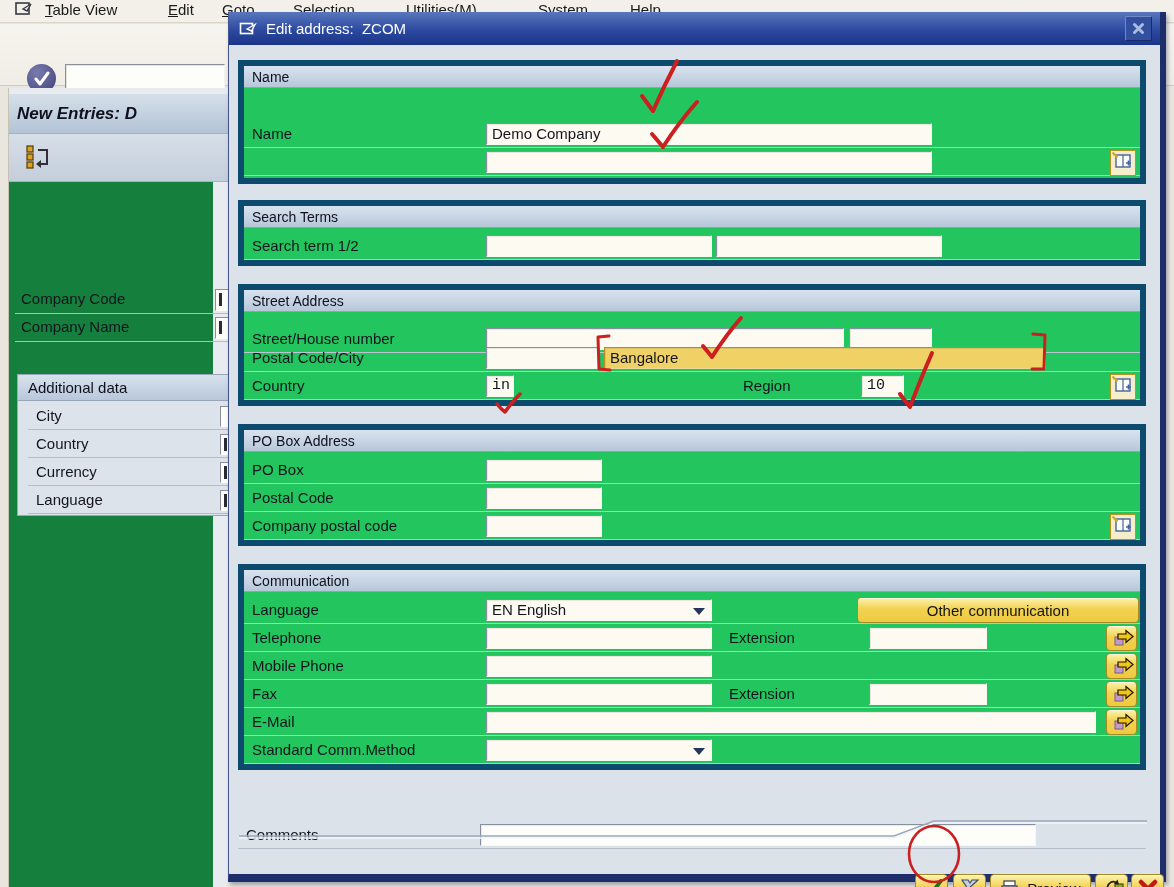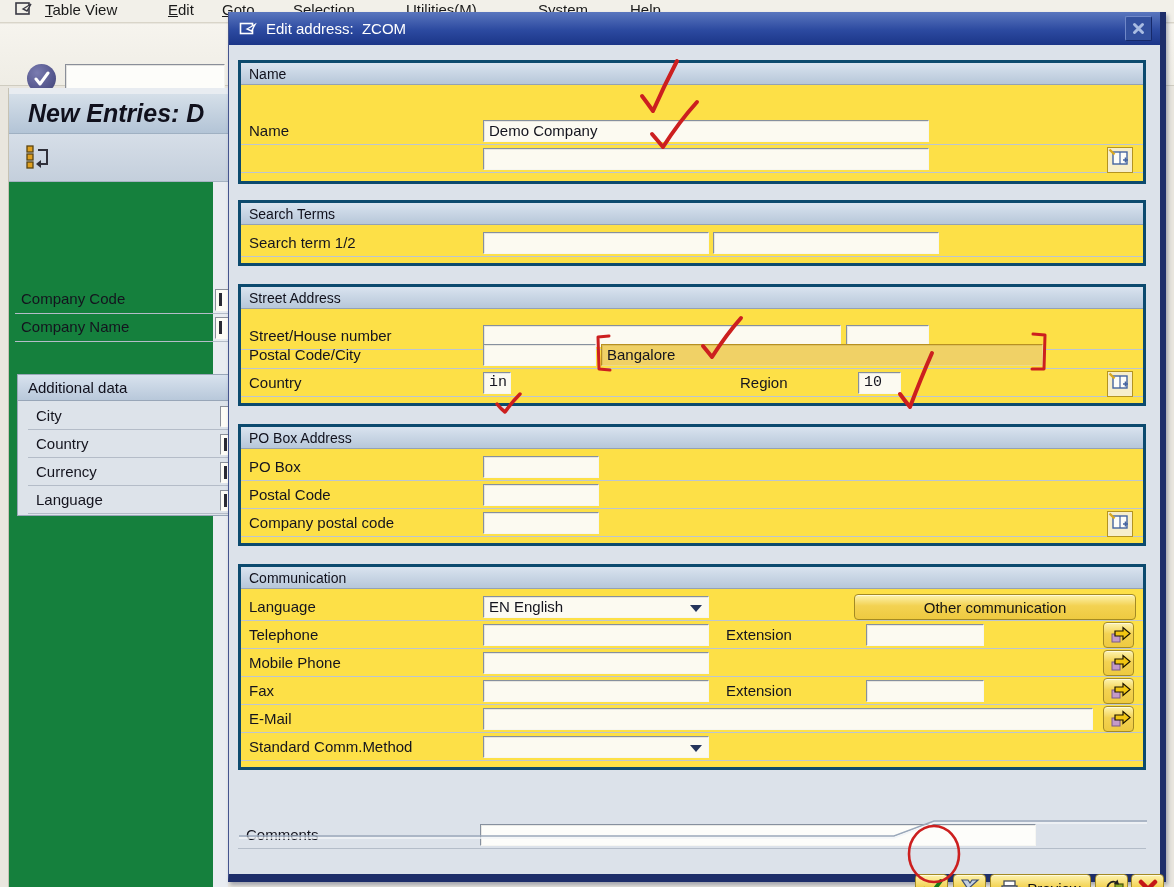--- a/index.html
+++ b/index.html
@@ -20,21 +20,21 @@
     display:flex; align-items:center; justify-content:center; }
   .command-field { position:absolute; left:65px; top:40px; width:160px; height:27px;
     background:#fdfdfa; border:1px solid; border-color:#8a8f99 #f3f3ef #f3f3ef #8a8f99;
     box-shadow:inset 1px 1px 0 rgba(0,0,0,0.10); }
 
   .left-win { position:absolute; left:8px; top:88px; width:220px; height:799px; background:#e8ecf1;
     border-left:1px solid #c6c2b4; }
   .lw-title { position:absolute; left:0; top:6px; width:220px; height:40px;
     background:linear-gradient(#d5dfe9,#b3c4d6); display:flex; align-items:center; overflow:hidden;
     border-bottom:1px solid #9fb0c2; }
-  .lw-title span { font-size:25px; font-weight:bold; font-style:italic; color:#10101c; padding-left:19px; white-space:pre; }
+  .lw-title span { font-size:17px; font-weight:bold; font-style:italic; color:#10101c; padding-left:8px; white-space:pre; }
   .lw-toolbar { position:absolute; left:0; top:46px; width:220px; height:48px;
     background:linear-gradient(#d6dee8,#c4cfdc); border-bottom:1px solid #a4b2c2; }
   .lw-form { position:absolute; left:0; top:94px; width:204px; height:705px; background:#15803d; }
   .lw-row-label { position:absolute; left:12px; font-size:15px; color:#14141e; }
   .lw-underline { position:absolute; left:6px; width:214px; border-bottom:1px solid #b4bcc8; }
   .field-stub { position:absolute; background:#fdfcf6; border:1px solid; border-color:#8a8f99 #fdfcf6 #fdfcf6 #8a8f99; overflow:hidden; }
   .stub-mark { position:absolute; left:3px; top:3px; width:3px; height:13px; background:#2a2a34; }
   .adbox { position:absolute; left:8px; top:192px; width:212px; height:142px;
     border:1px solid #98a6b8; background:#dde3ea; }
   .adbox-header { position:absolute; left:0; top:0; right:0; height:26px;
@@ -47,21 +47,21 @@
     background:#dce2ea; box-shadow:2px 3px 4px rgba(30,40,80,0.35); }
   .dlg-titlebar { position:absolute; left:0; top:0; right:0; height:33px;
     background:linear-gradient(#5a76be, #2c4aa0 55%, #1b3588);
     display:flex; align-items:center; padding-left:10px; }
   .dlg-title { color:#ffffff; font-size:15px; margin-left:8px; white-space:pre; }
   .dlg-close { position:absolute; right:8px; top:4px; width:27px; height:25px;
     background:#33509e; border:1px solid; border-color:#7088c8 #16296a #16296a #7088c8;
     display:flex; align-items:center; justify-content:center; border-radius:2px; }
   .dlg-body { position:absolute; left:0; top:33px; right:0; bottom:0; background:#dce2ea; }
 
-  .section { position:absolute; left:9px; width:908px; border:3px solid #0c4a6e; background:#fde047; }
+  .section { position:absolute; left:9px; width:908px; border:6px solid #0c4a6e; background:#22c55e; }
   .sec-header { position:absolute; left:0; top:0; right:0; height:22px;
     background:linear-gradient(#d9e3ef,#b7c7d9); border-bottom:1px solid #94a2b4;
     font-size:14px; color:#10101c; display:flex; align-items:center; padding-left:8px; }
   .srow { position:absolute; left:0; right:0; height:28px; border-bottom:1px solid #bcc5d1; }
   .lbl { position:absolute; left:8px; top:0; line-height:28px; font-size:15px; color:#14141e; }
   .lbl2 { position:absolute; top:0; line-height:28px; font-size:15px; color:#14141e; }
   .field { position:absolute; top:3px; height:22px; background:#fcfaf1;
     border:1px solid; border-color:#86909e #f6f6f2 #f6f6f2 #86909e;
     box-shadow:inset 1px 1px 0 rgba(0,0,0,0.08);
     font-size:15px; color:#14141e; line-height:20px; padding:0 5px; overflow:hidden; }

